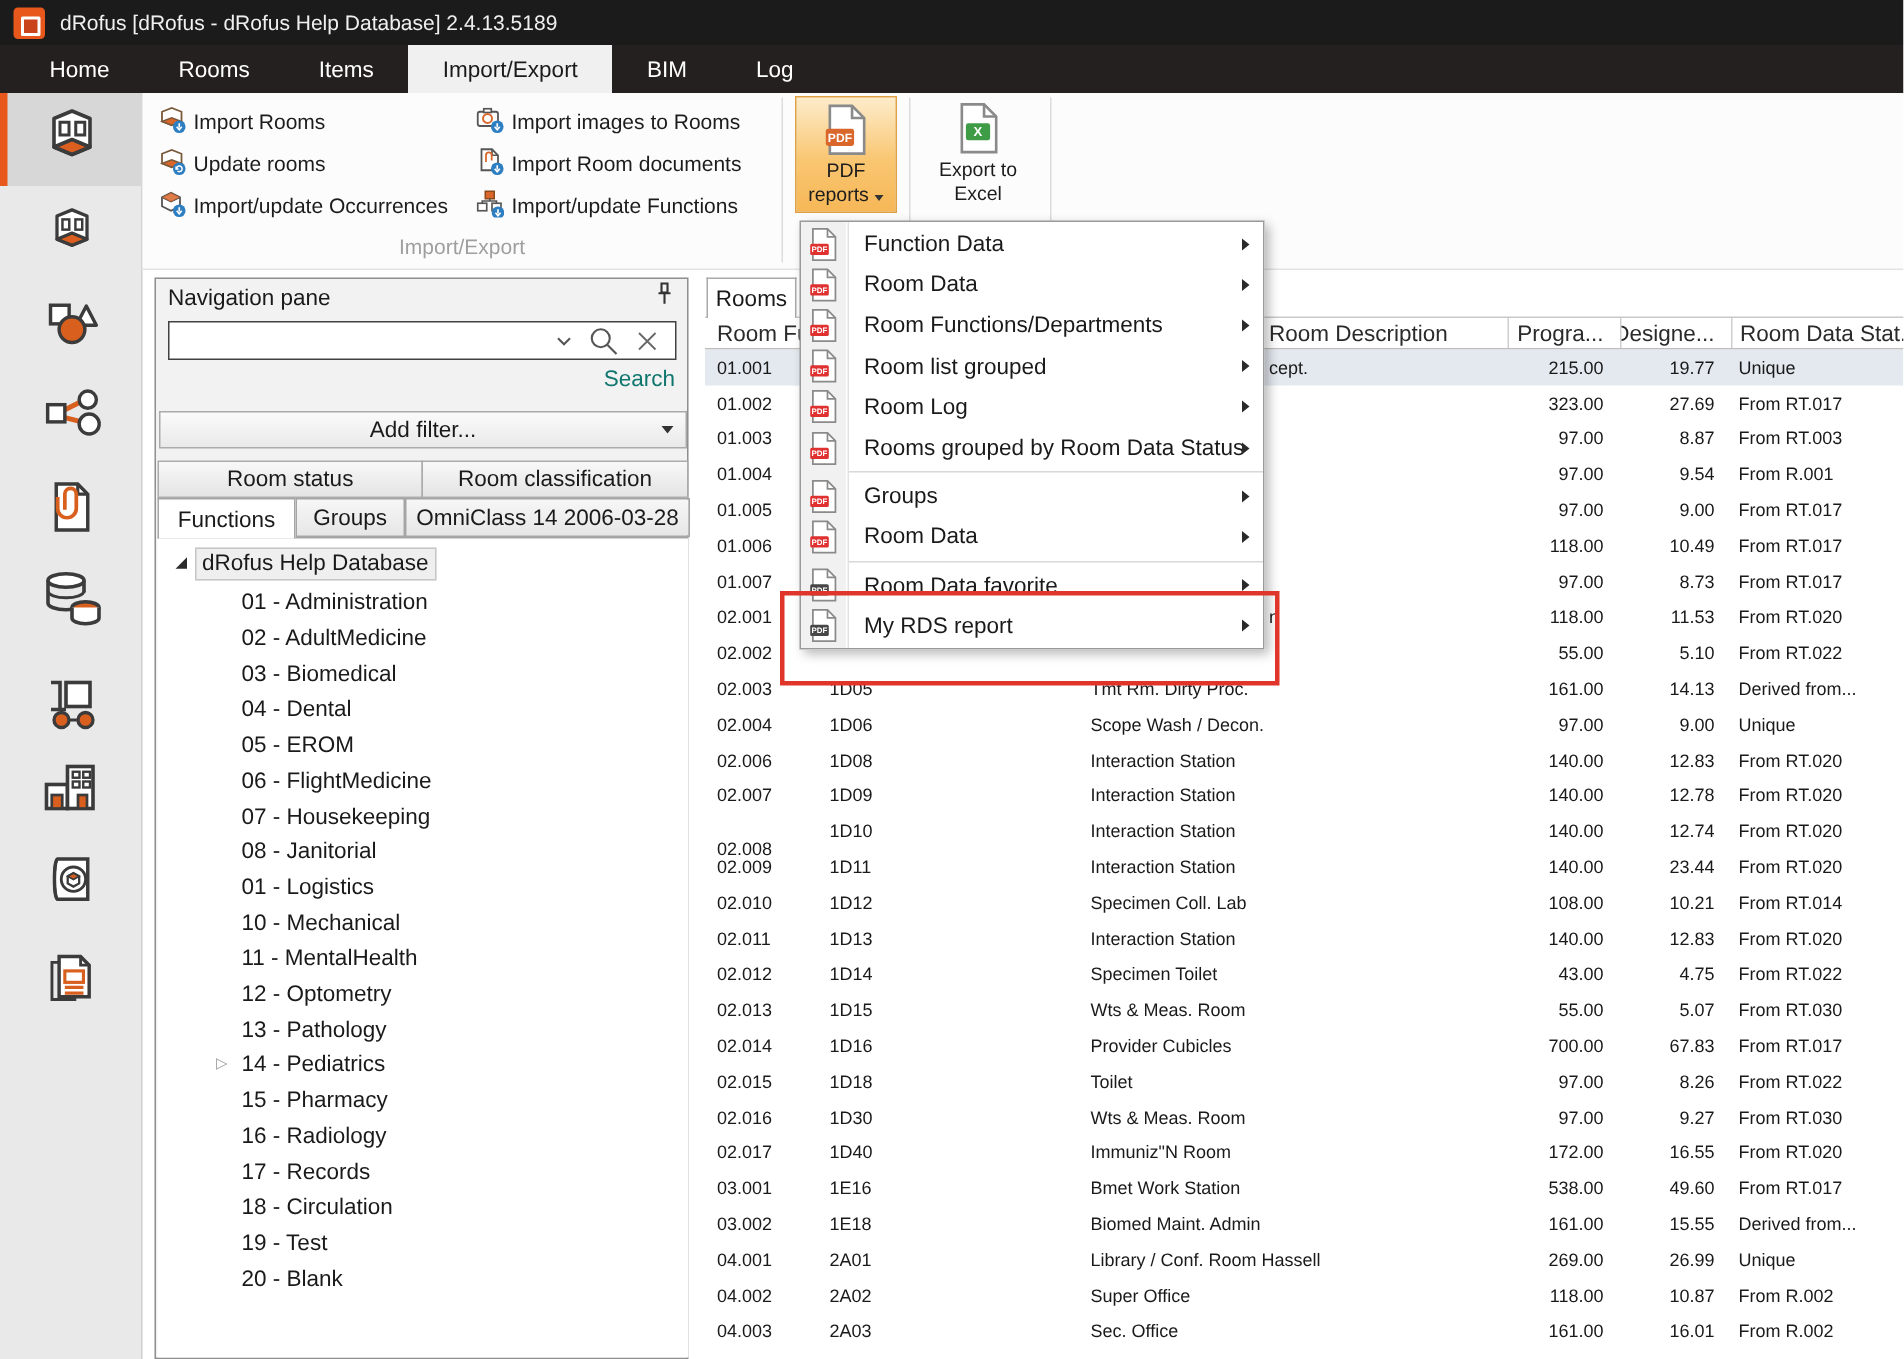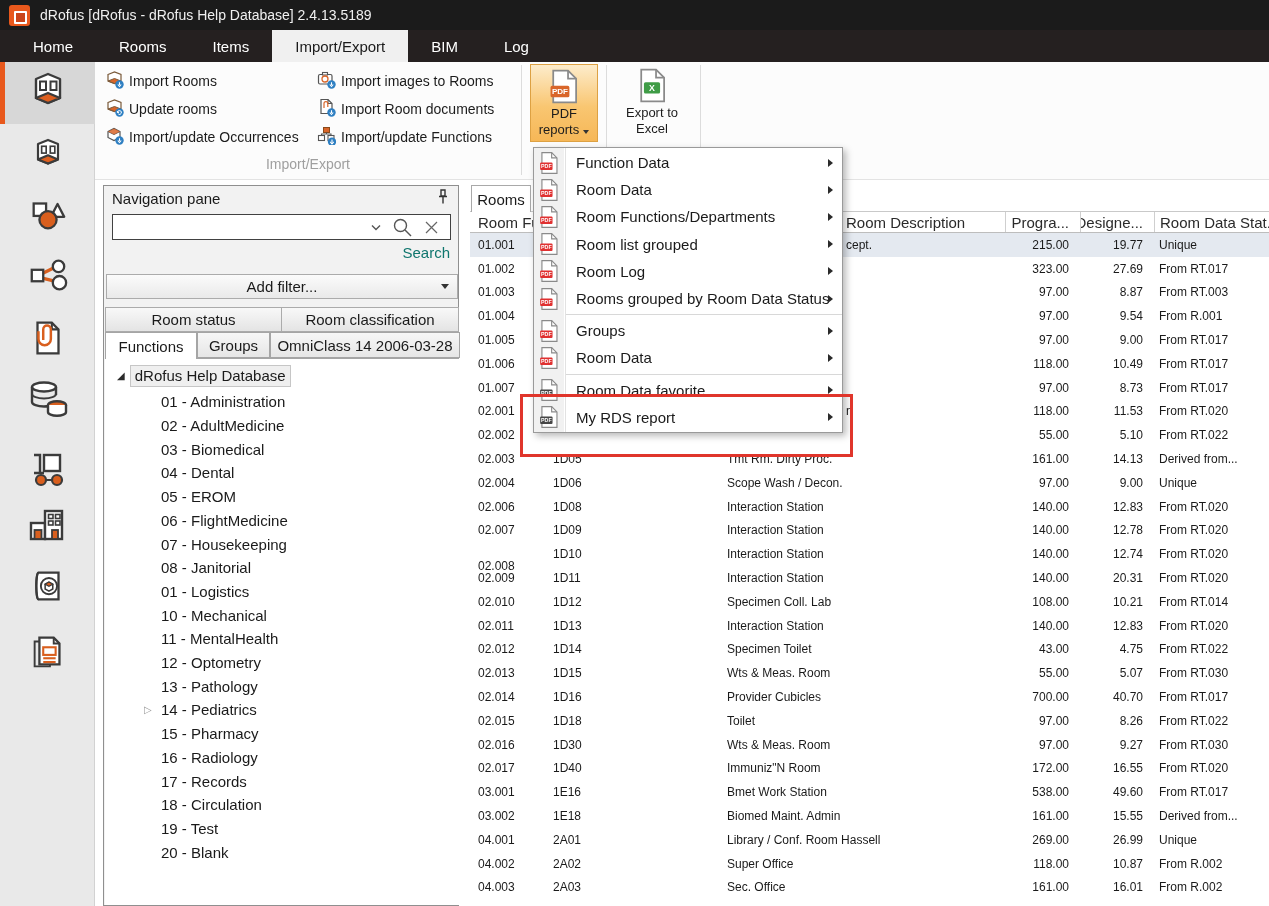--- a/index.html
+++ b/index.html
@@ -517,21 +517,21 @@
           <div class="tcell r " style="width: 75px; padding-left: 0px; padding-right: 11px;">140.00</div>
           <div class="tcell r " style="width: 74px; padding-left: 0px; padding-right: 11px;">12.74</div>
           <div class="tcell " style="width: 115px; padding-left: 5px;">From RT.020</div>
         </div>
         <div class="trow2">
           <div class="tcell " style="width: 75px; padding-left: 8px;">02.009</div>
           <div class="tcell " style="width: 170px; padding-left: 8px;">1D11</div>
           <div class="tcell ovf" style="width: 127px; padding-left: 12px;">Interaction Station</div>
           <div class="tcell " style="width: 163px; padding-left: 4px;"></div>
           <div class="tcell r " style="width: 75px; padding-left: 0px; padding-right: 11px;">140.00</div>
-          <div class="tcell r " style="width: 74px; padding-left: 0px; padding-right: 11px;">20.31</div>
+          <div class="tcell r " style="width: 74px; padding-left: 0px; padding-right: 11px;">23.44</div>
           <div class="tcell " style="width: 115px; padding-left: 5px;">From RT.020</div>
         </div>
         <div class="trow2">
           <div class="tcell " style="width: 75px; padding-left: 8px;">02.010</div>
           <div class="tcell " style="width: 170px; padding-left: 8px;">1D12</div>
           <div class="tcell ovf" style="width: 127px; padding-left: 12px;">Specimen Coll. Lab</div>
           <div class="tcell " style="width: 163px; padding-left: 4px;"></div>
           <div class="tcell r " style="width: 75px; padding-left: 0px; padding-right: 11px;">108.00</div>
           <div class="tcell r " style="width: 74px; padding-left: 0px; padding-right: 11px;">10.21</div>
           <div class="tcell " style="width: 115px; padding-left: 5px;">From RT.014</div>
@@ -562,21 +562,21 @@
           <div class="tcell r " style="width: 75px; padding-left: 0px; padding-right: 11px;">55.00</div>
           <div class="tcell r " style="width: 74px; padding-left: 0px; padding-right: 11px;">5.07</div>
           <div class="tcell " style="width: 115px; padding-left: 5px;">From RT.030</div>
         </div>
         <div class="trow2">
           <div class="tcell " style="width: 75px; padding-left: 8px;">02.014</div>
           <div class="tcell " style="width: 170px; padding-left: 8px;">1D16</div>
           <div class="tcell ovf" style="width: 127px; padding-left: 12px;">Provider Cubicles</div>
           <div class="tcell " style="width: 163px; padding-left: 4px;"></div>
           <div class="tcell r " style="width: 75px; padding-left: 0px; padding-right: 11px;">700.00</div>
-          <div class="tcell r " style="width: 74px; padding-left: 0px; padding-right: 11px;">40.70</div>
+          <div class="tcell r " style="width: 74px; padding-left: 0px; padding-right: 11px;">67.83</div>
           <div class="tcell " style="width: 115px; padding-left: 5px;">From RT.017</div>
         </div>
         <div class="trow2">
           <div class="tcell " style="width: 75px; padding-left: 8px;">02.015</div>
           <div class="tcell " style="width: 170px; padding-left: 8px;">1D18</div>
           <div class="tcell ovf" style="width: 127px; padding-left: 12px;">Toilet</div>
           <div class="tcell " style="width: 163px; padding-left: 4px;"></div>
           <div class="tcell r " style="width: 75px; padding-left: 0px; padding-right: 11px;">97.00</div>
           <div class="tcell r " style="width: 74px; padding-left: 0px; padding-right: 11px;">8.26</div>
           <div class="tcell " style="width: 115px; padding-left: 5px;">From RT.022</div>

